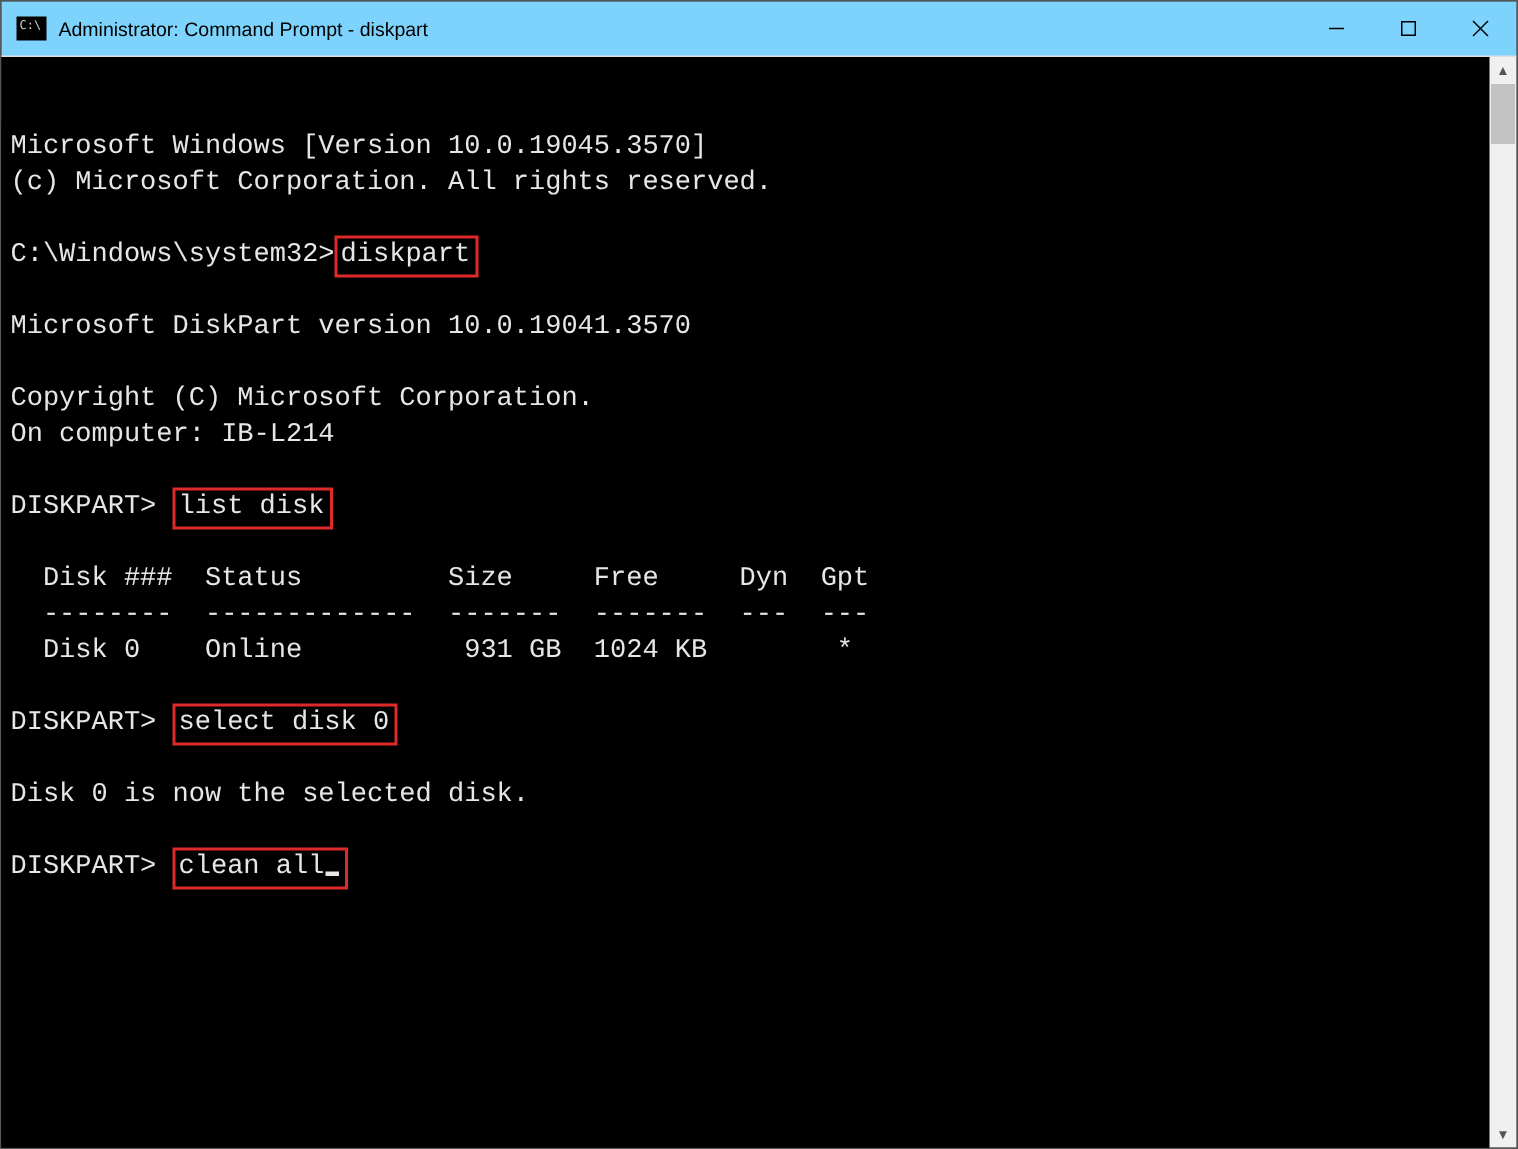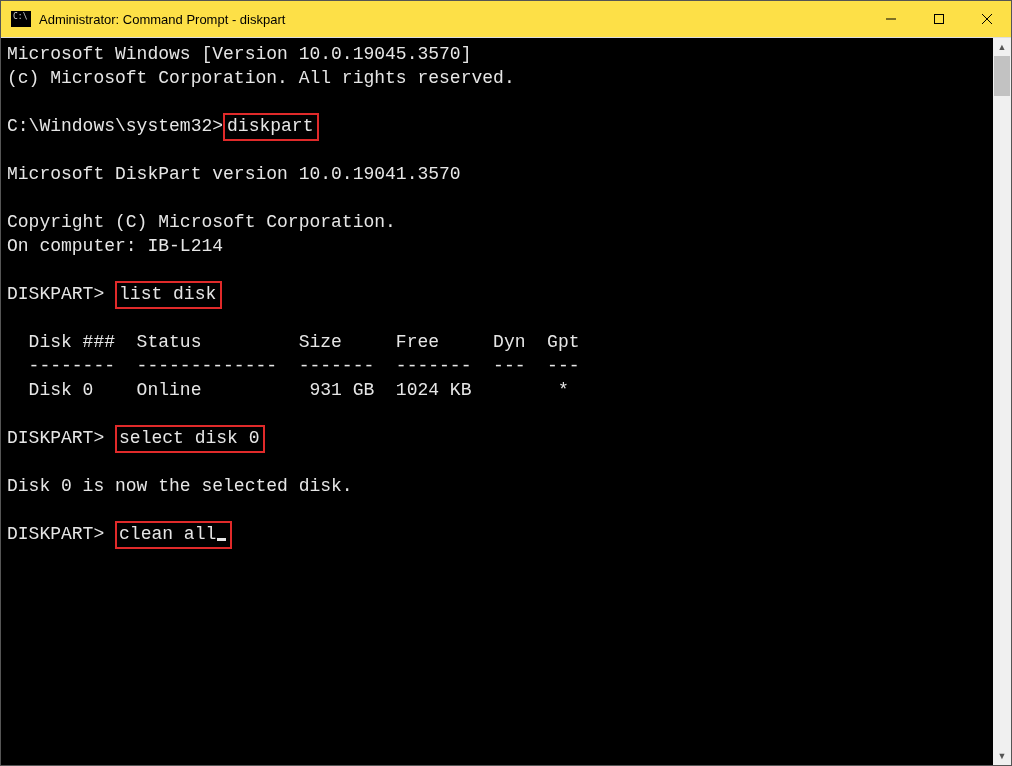--- a/index.html
+++ b/index.html
@@ -15,21 +15,21 @@
     width: 1012px;
     height: 766px;
     border: 1px solid #555;
     box-sizing: border-box;
     display: flex;
     flex-direction: column;
     background: #000;
   }
   .titlebar {
     height: 36px;
-    background: #fde047;
+    background: #7dd3fc;
     display: flex;
     align-items: center;
     border-bottom: 1px solid #ddd;
     flex-shrink: 0;
   }
   .titlebar-icon {
     width: 20px;
     height: 16px;
     margin-left: 10px;
     margin-right: 8px;
@@ -79,20 +79,21 @@
   .terminal {
     flex: 1;
     background: #000;
     color: #e6e6e6;
     font-family: Consolas, "Courier New", monospace;
     font-size: 18px;
     line-height: 24px;
     padding: 4px 6px;
     white-space: pre;
     overflow: hidden;
+    margin-top: 44px;
   }
   .scrollbar {
     width: 18px;
     background: #f0f0f0;
     position: relative;
     flex-shrink: 0;
   }
   .scroll-arrow {
     width: 18px;
     height: 18px;

